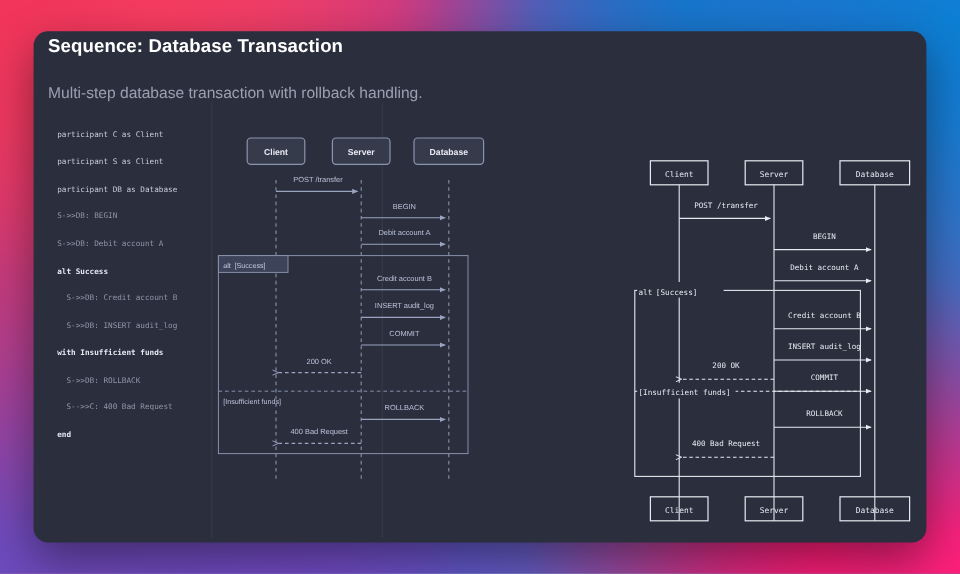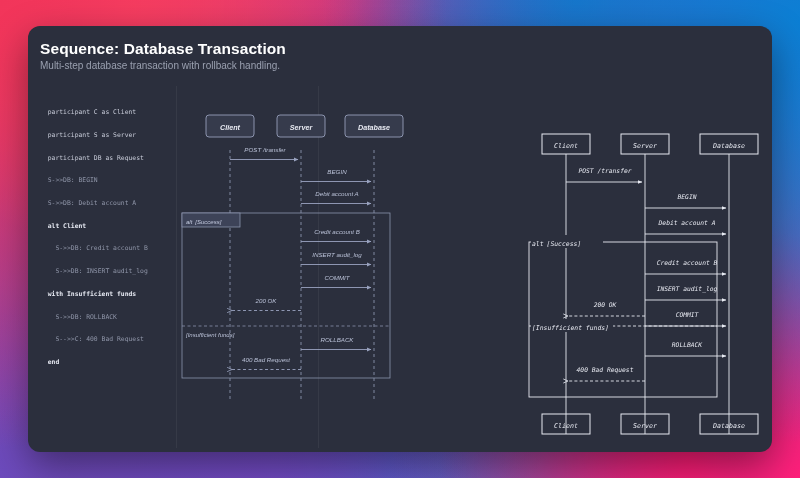--- a/index.html
+++ b/index.html
@@ -26,33 +26,33 @@
   
   .card {
     position: absolute;
     left: 28px; top: 26px;
     width: 744px; height: 426px;
     background: #2b2f3d;
     border-radius: 12px;
     box-shadow: 0 14px 38px rgba(0,0,0,0.42);
     overflow: hidden;
   }
-  .card-head { position: absolute; left: 0; top: 0; padding: 14px 0 0 12px; }
+  .card-head { position: absolute; left: 0; top: 0; padding: 4px 0 0 12px; }
   .title {
     color: #ffffff;
     font-size: 15.5px;
     font-weight: bold;
     letter-spacing: 0.1px;
     margin: 0 0 0 0;
     white-space: nowrap;
   }
   .subtitle {
     color: #9aa0b0;
-    font-size: 10px;
-    margin-top: 2px;
+    font-size: 13px;
+    margin-top: 22px;
     white-space: nowrap;
   }
 
   
   .divider {
     position: absolute;
     top: 60px; bottom: 4px;
     width: 1px;
     background: rgba(255,255,255,0.055);
   }
@@ -68,21 +68,21 @@
     font-size: 6.4px;
     line-height: 11.35px;
     white-space: pre;
   }
   .code .ln { color: #cfd3df; }
   .code .kw  { color: #e6e9f2; font-weight: bold; }
   .code .id  { color: #c8ccd9; }
   .code .str { color: #8f95a8; }
 
   
-  .diagram { position: absolute; font-style: italic; }
+  .diagram { position: absolute; }
   .diagram svg { display: block; overflow: visible; }
 
   
   .mid-box      { fill: #363b4c; stroke: #8b93ad; stroke-width: 1; rx: 3; }
   .mid-boxtext  { fill: #e8eaf2; font-family: "Liberation Sans", sans-serif; font-size: 7.2px; font-weight: bold; text-anchor: middle; }
   .mid-life     { stroke: #8b93ad; stroke-width: 0.9; stroke-dasharray: 3 3; }
   .mid-msg      { stroke: #9aa3c0; stroke-width: 0.9; fill: none; }
   .mid-msg-d    { stroke: #9aa3c0; stroke-width: 0.9; fill: none; stroke-dasharray: 3 2.5; }
   .mid-label    { fill: #b9c0d6; font-family: "Liberation Sans", sans-serif; font-size: 6.2px; text-anchor: middle; }
   .mid-altbox   { fill: none; stroke: #8b93ad; stroke-width: 0.8; }
@@ -112,25 +112,25 @@
     <div class="card-head">
       <div class="title">Sequence: Database Transaction</div>
       <div class="subtitle">Multi-step database transaction with rollback handling.</div>
     </div>
 
     <div class="divider d1"></div>
     <div class="divider d2"></div>
 
     <div class="code">
 <div class="ln"><span class="id">  participant C as Client</span></div>
-<div class="ln"><span class="id">  participant S as Server</span></div>
-<div class="ln"><span class="id">  participant DB as Request</span></div>
+<div class="ln"><span class="id">  participant S as Client</span></div>
+<div class="ln"><span class="id">  participant DB as Database</span></div>
 <div class="ln"><span class="str">  S-&gt;&gt;DB: BEGIN</span></div>
 <div class="ln"><span class="str">  S-&gt;&gt;DB: Debit account A</span></div>
-<div class="ln"><span class="kw">  alt Client</span></div>
+<div class="ln"><span class="kw">  alt Success</span></div>
 <div class="ln"><span class="str">    S-&gt;&gt;DB: Credit account B</span></div>
 <div class="ln"><span class="str">    S-&gt;&gt;DB: INSERT audit_log</span></div>
 <div class="ln"><span class="kw">  with Insufficient funds</span></div>
 <div class="ln"><span class="str">    S-&gt;&gt;DB: ROLLBACK</span></div>
 <div class="ln"><span class="str">    S--&gt;&gt;C: 400 Bad Request</span></div>
 <div class="ln"><span class="kw">  end</span></div>
     </div>
 
     <div class="diagram" style="left:162px; top:86px;">
       <svg width="280" height="300" viewBox="0 0 280 300" xmlns="http://www.w3.org/2000/svg">

